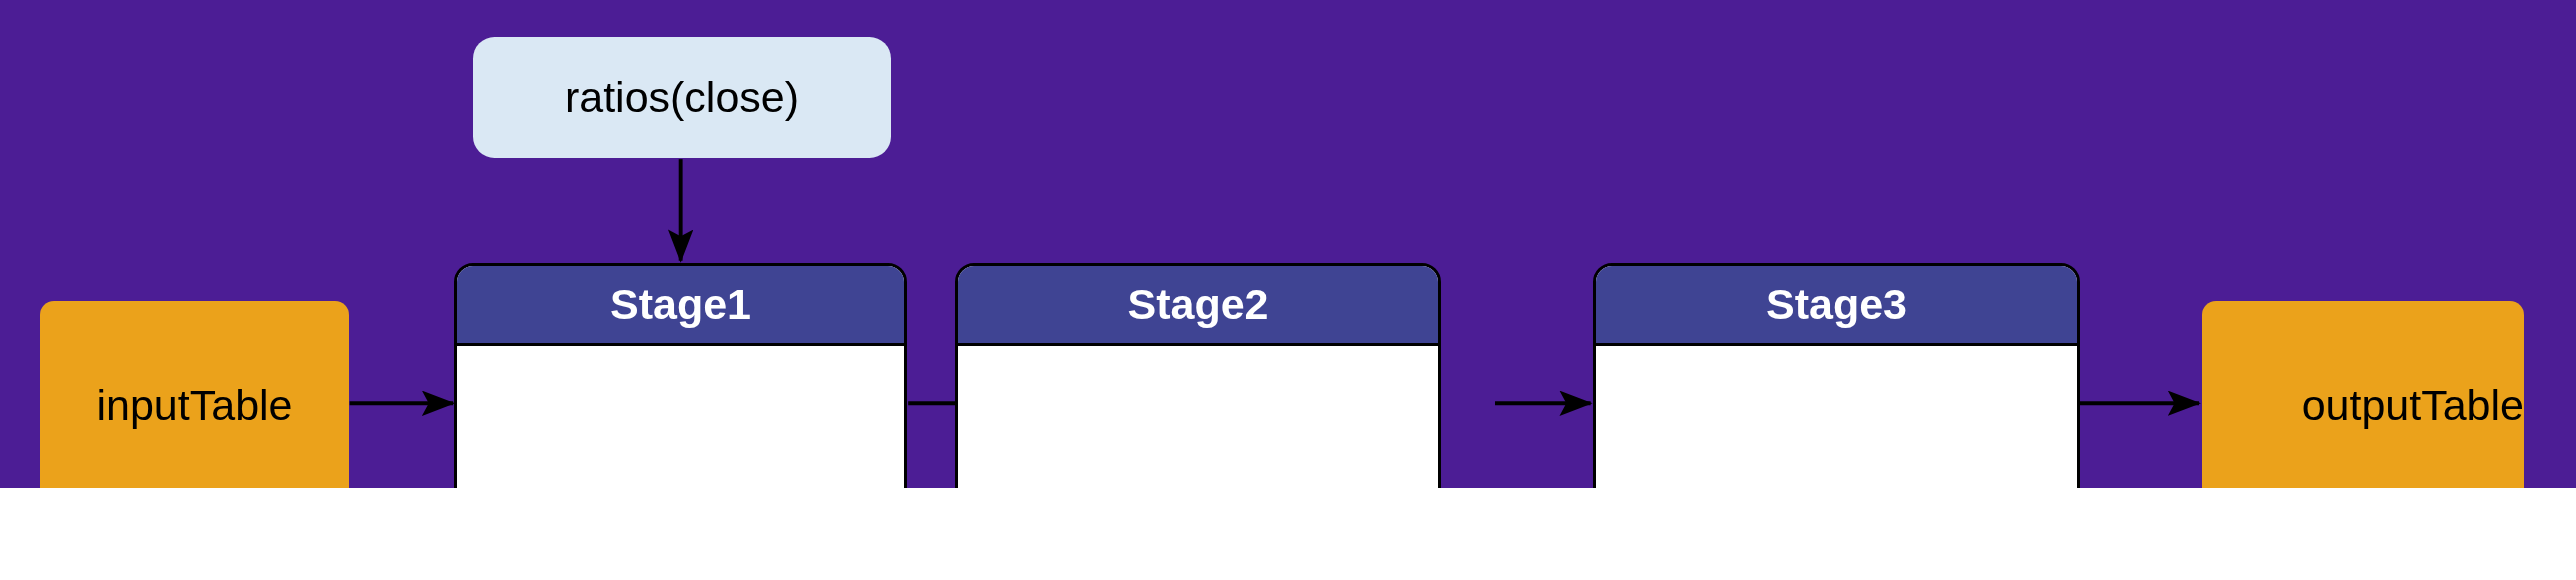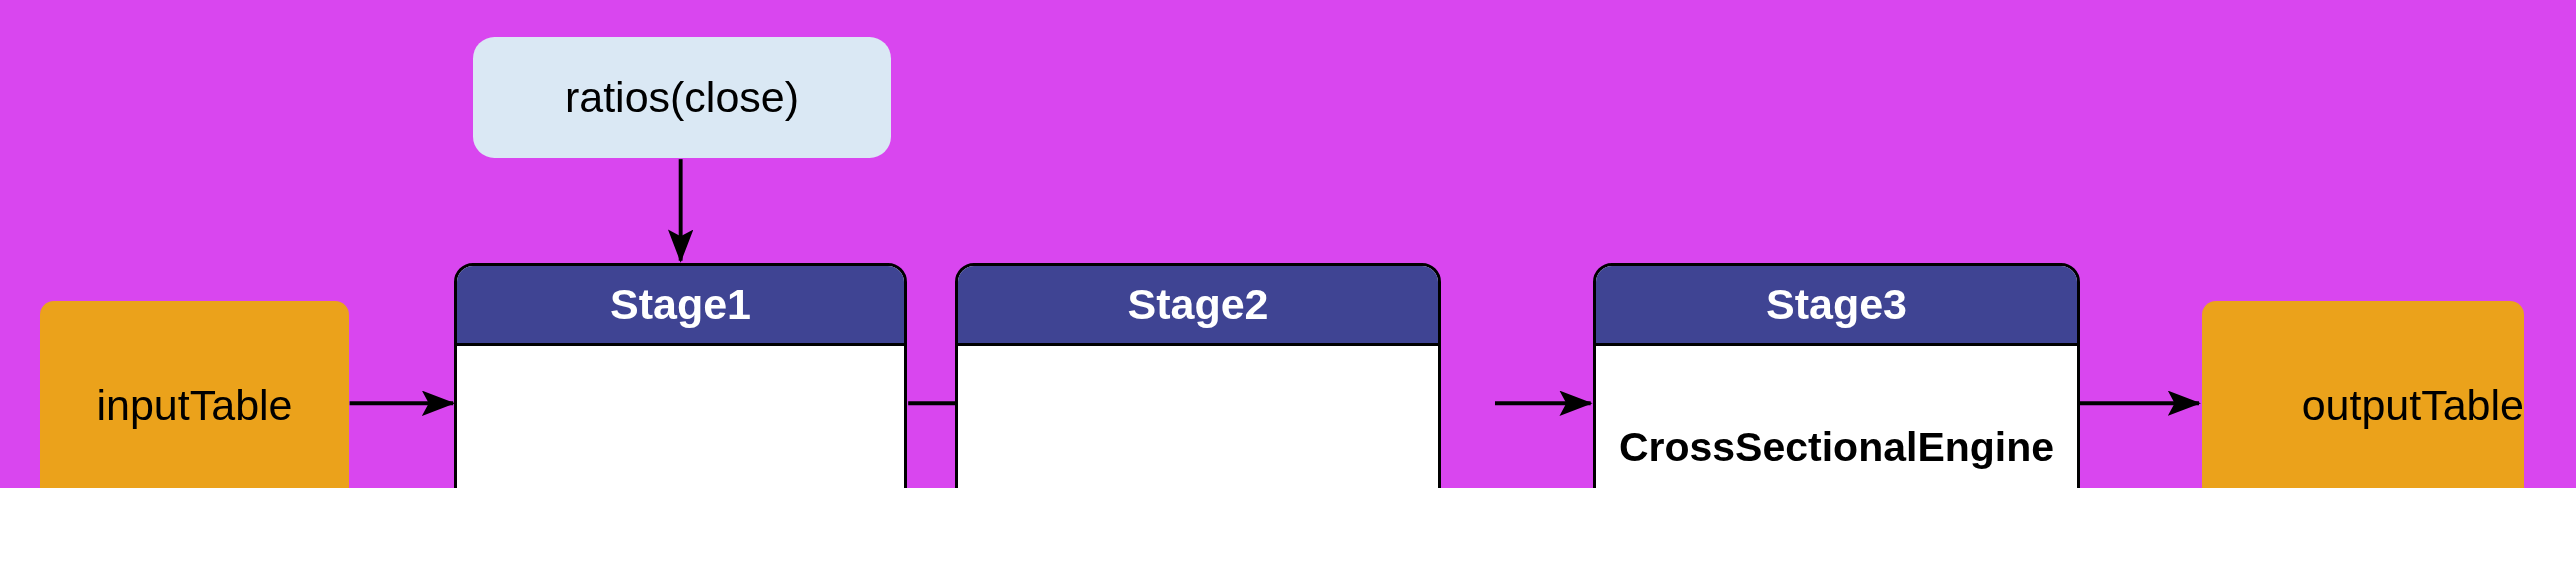--- a/index.html
+++ b/index.html
@@ -4,21 +4,21 @@
 <style>
   html, body {
     margin: 0;
     padding: 0;
     background: #ffffff;
   }
   .canvas {
     position: relative;
     width: 2576px;
     height: 488px;
-    background: #d946ef;
+    background: #4c1d95;
     font-family: "Liberation Sans", sans-serif;
     overflow: hidden;
   }
   .node {
     position: absolute;
     display: flex;
     align-items: center;
     justify-content: center;
     text-align: center;
     color: #000000;
@@ -138,23 +138,20 @@
   <div class="stage stage-2">
     <div class="stage-header">
       <span>Stage2</span>
     </div>
   </div>
 
   <div class="stage stage-3">
     <div class="stage-header">
       <span>Stage3</span>
     </div>
-    <div class="stage-body">
-      <span>CrossSectionalEngine</span>
-    </div>
   </div>
 
   <div class="node io-node output-node">
     <span>outputTable</span>
   </div>
 
 </div>
 
 
 </body></html>

